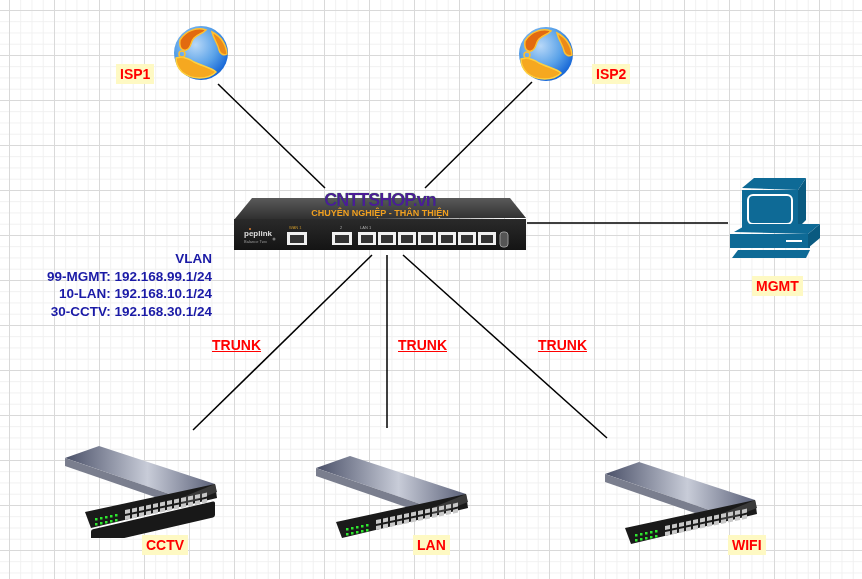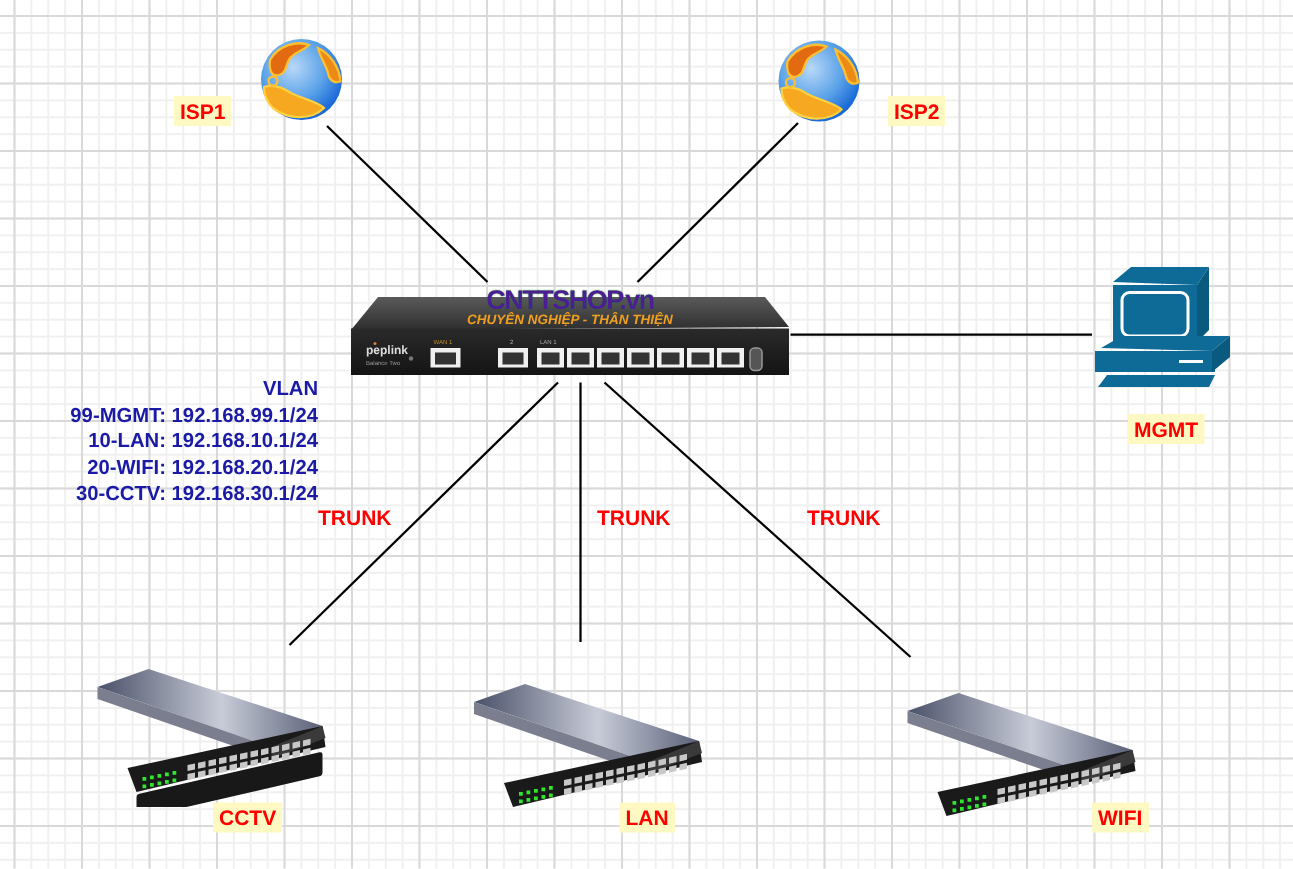--- a/index.html
+++ b/index.html
@@ -13,36 +13,36 @@
       linear-gradient(to bottom, #f0f0f0 1px, transparent 1px);
     background-size: 45px 45px, 45px 45px, 11.25px 11.25px, 11.25px 11.25px;
     background-position: 9px 10px, 9px 10px, 9px 10px, 9px 10px;
     font-family: "Liberation Sans", sans-serif;
   }
   #links { position: absolute; left: 0; top: 0; width: 862px; height: 579px; }
   .label {
     position: absolute; font-weight: bold; font-size: 14px; color: #ff0000;
     background: #fef9c3; padding: 2px 4px; white-space: nowrap;
   }
-  .label.nobg { background: transparent; }
+  .label.nobg { background: transparent; text-decoration: underline; }
   .node { position: absolute; }
   .vlan {
     position: absolute; left: 12px; top: 250px; width: 200px;
     text-align: right; color: #1a1aa6; font-weight: bold; font-size: 13.5px; line-height: 17.5px;
   }
   .vlan div { white-space: nowrap; }
   .watermark {
     position: absolute; left: 300px; top: 190px; width: 160px; text-align: center;
   }
   .wm-brand {
     color: #4c1d95; font-weight: bold; font-size: 18px; letter-spacing: -1px;
     text-shadow: 0 0 1px #1a8a1a;
   }
   .wm-slogan {
-    color: #f0a020; font-weight: bold; font-style: italic; font-size: 9px; margin-top: -3px;
+    color: #f0a020; font-weight: bold; font-size: 9px; margin-top: -3px;
   }
 </style>
 </head>
 <body>
 
 <svg id="links" viewBox="0 0 862 579">
   <line x1="218" y1="84" x2="325" y2="188" stroke="#000" stroke-width="1.5"></line>
   <line x1="532" y1="82" x2="425" y2="188" stroke="#000" stroke-width="1.5"></line>
   <line x1="527" y1="223" x2="728" y2="223" stroke="#000" stroke-width="1.5"></line>
   <line x1="372" y1="255" x2="193" y2="430" stroke="#000" stroke-width="1.5"></line>
@@ -150,21 +150,20 @@
     <rect x="58" y="62" width="16" height="2" fill="#ffffff"></rect>
     <polygon points="4,80 10,72 82,72 78,80" fill="#0e6a96"></polygon>
   </svg>
 </div>
 <div class="label" style="left:752px;top:276px;">MGMT</div>
 
 <div class="vlan">
   <div>VLAN</div>
   <div>99-MGMT: 192.168.99.1/24</div>
   <div>10-LAN: 192.168.10.1/24</div>
-  <div>20-WIFI: 192.168.20.1/24</div>
   <div>30-CCTV: 192.168.30.1/24</div>
 </div>
 
 <div class="label nobg" style="left:208px;top:335px;">TRUNK</div>
 <div class="label nobg" style="left:394px;top:335px;">TRUNK</div>
 <div class="label nobg" style="left:534px;top:335px;">TRUNK</div>
 
 <div class="node" style="left:55px;top:444px;">
   <svg width="164" height="94" viewBox="0 0 164 94">
     <defs>

